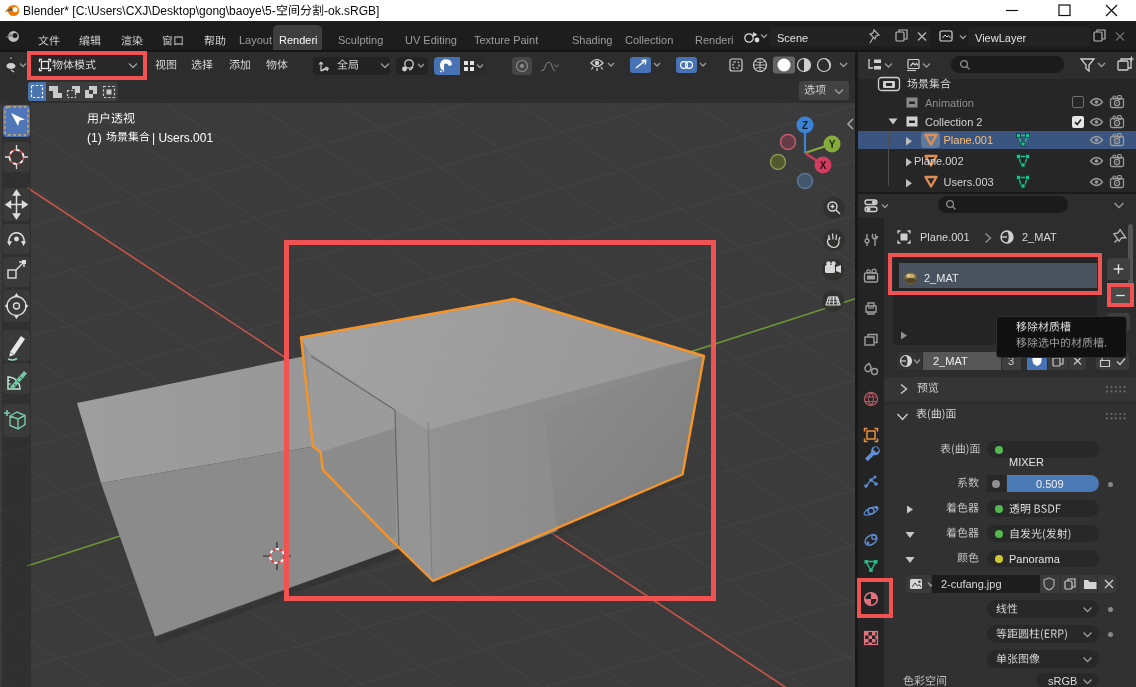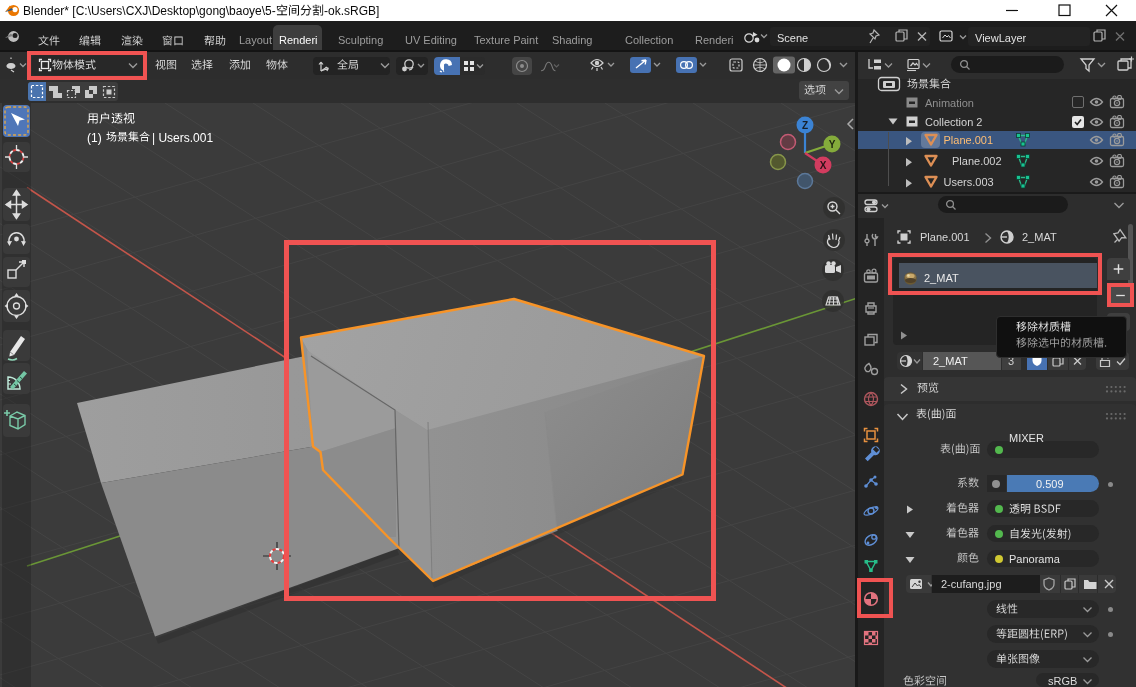--- a/index.html
+++ b/index.html
@@ -42,21 +42,21 @@
   </svg>
 <svg class="ab" style="left:204px;top:35px" width="24" height="14" viewBox="0 0 24 14">
     <path d="M3.0 0.5V1.3H0.7V2.0H3.0V2.8H1.0V3.5H3.0V3.7C3.0 3.9 3.0 4.1 2.9 4.3H0.5V5.0H2.6C2.3 5.5 1.7 6.0 0.8 6.3C0.9 6.4 1.2 6.7 1.3 6.9C2.5 6.4 3.2 5.7 3.5 5.0H5.9V4.3H3.8C3.8 4.1 3.8 3.9 3.8 3.7V3.5H5.6V2.8H3.8V2.0H5.9V1.3H3.8V0.5ZM6.4 0.9V6.4H7.2V1.6H9.1C8.8 2.1 8.4 2.7 8.1 3.1C9.0 3.7 9.4 4.2 9.4 4.6C9.4 4.8 9.3 5.0 9.1 5.0C9.0 5.1 8.8 5.1 8.7 5.1C8.3 5.2 8.0 5.1 7.5 5.1C7.6 5.3 7.7 5.6 7.7 5.8C8.2 5.8 8.6 5.8 9.0 5.8C9.2 5.8 9.5 5.7 9.7 5.6C10.0 5.4 10.2 5.1 10.2 4.6C10.2 4.1 9.9 3.6 9.0 3.0C9.4 2.5 9.9 1.8 10.3 1.2L9.7 0.9L9.6 0.9ZM1.6 6.8V10.0H2.5V7.6H5.0V10.6H5.9V7.6H8.7V9.1C8.7 9.2 8.6 9.2 8.4 9.3C8.3 9.3 7.6 9.3 6.9 9.2C7.0 9.4 7.2 9.7 7.2 10.0C8.1 10.0 8.7 10.0 9.1 9.8C9.4 9.7 9.5 9.5 9.5 9.1V6.8H5.9V5.9H5.0V6.8Z M18.0 0.5C18.0 1.3 18.0 2.2 17.9 3.0H16.1V3.7H17.9C17.8 6.4 17.2 8.7 15.1 10.0C15.3 10.1 15.6 10.4 15.7 10.6C17.9 9.1 18.5 6.6 18.7 3.7H20.4C20.3 7.8 20.2 9.2 19.9 9.6C19.8 9.7 19.7 9.7 19.5 9.7C19.3 9.7 18.7 9.7 18.1 9.7C18.2 9.9 18.3 10.2 18.3 10.5C18.9 10.5 19.5 10.5 19.8 10.5C20.2 10.5 20.4 10.4 20.6 10.1C21.0 9.6 21.1 8.0 21.2 3.4C21.2 3.3 21.2 3.0 21.2 3.0H18.7C18.8 2.1 18.8 1.3 18.8 0.5ZM11.4 8.7 11.5 9.5C12.8 9.2 14.7 8.8 16.4 8.4L16.4 7.6L15.8 7.7V1.0H12.2V8.5ZM12.9 8.3V6.5H15.0V7.9ZM12.9 4.1H15.0V5.7H12.9ZM12.9 3.4V1.7H15.0V3.4Z" fill="#d8d8d8"></path>
   </svg>
 <div class="ab" style="left:273px;top:25px;width:49px;height:26px;background:#3e3e3e;border-radius:5px 5px 0 0"></div>
 <div class="ab" style="left:239px;top:34px;font:400 11px 'Liberation Sans',sans-serif;color:#9d9d9d;letter-spacing:0px;white-space:pre">Layout</div>
 <div class="ab" style="left:279px;top:34px;font:400 11px 'Liberation Sans',sans-serif;color:#fbfbfb;letter-spacing:0px;white-space:pre">Renderi</div>
 <div class="ab" style="left:338px;top:34px;font:400 11px 'Liberation Sans',sans-serif;color:#9d9d9d;letter-spacing:0px;white-space:pre">Sculpting</div>
 <div class="ab" style="left:405px;top:34px;font:400 11px 'Liberation Sans',sans-serif;color:#9d9d9d;letter-spacing:0px;white-space:pre">UV Editing</div>
 <div class="ab" style="left:474px;top:34px;font:400 11px 'Liberation Sans',sans-serif;color:#9d9d9d;letter-spacing:0px;white-space:pre">Texture Paint</div>
-<div class="ab" style="left:552px;top:34px;font:400 11px 'Liberation Sans',sans-serif;color:#9d9d9d;letter-spacing:0px;white-space:pre">Shading</div>
+<div class="ab" style="left:572px;top:34px;font:400 11px 'Liberation Sans',sans-serif;color:#9d9d9d;letter-spacing:0px;white-space:pre">Shading</div>
 <div class="ab" style="left:625px;top:34px;font:400 11px 'Liberation Sans',sans-serif;color:#9d9d9d;letter-spacing:0px;white-space:pre">Collection</div>
 <div class="ab" style="left:695px;top:34px;font:400 11px 'Liberation Sans',sans-serif;color:#9d9d9d;letter-spacing:0px;white-space:pre">Renderi</div>
 <svg class="ab" style="left:742px;top:29px" width="26" height="16" viewBox="0 0 26 16">
 <circle cx="7" cy="9" r="4.2" fill="none" stroke="#d9d9d9" stroke-width="1.2"></circle>
 <path d="M11 3 l4.5 2.8 -4.8 2.2 Z" fill="#d9d9d9"></path>
 <circle cx="15" cy="11" r="2.4" fill="#d9d9d9"></circle>
 <path d="M20 7 l3 3 3 -3" stroke="#9a9a9a" stroke-width="1.3" fill="none" transform="translate(-1,-1.5)"></path>
 </svg>
 <div class="ab" style="left:770px;top:27px;width:160px;height:19px;background:#232323;border-radius:3px"></div>
 <div class="ab" style="left:777px;top:32px;font:400 11px 'Liberation Sans',sans-serif;color:#e2e2e2;letter-spacing:0px;white-space:pre">Scene</div>
@@ -459,21 +459,21 @@
 <rect x="2.5" y="2.5" width="4" height="4" fill="#19c392" stroke="#0c3d30" stroke-width="0.8"></rect>
 <rect x="11.5" y="2.5" width="4" height="4" fill="#19c392" stroke="#0c3d30" stroke-width="0.8"></rect>
 <rect x="7" y="11" width="4" height="4" fill="#19c392" stroke="#0c3d30" stroke-width="0.8"></rect>
 </svg>
 <svg class="ab" style="left:904px;top:157px" width="10" height="11" viewBox="0 0 10 11">
     <path d="M2 1 l6 4.2 -6 4.2 Z" fill="#bdbdbd"></path>
   </svg>
 <svg class="ab" style="left:923px;top:154px" width="16" height="14" viewBox="0 0 16 14">
 <path d="M2.5 2 h11 l-5.5 9.5 Z" fill="none" stroke="#dd8f55" stroke-width="2.4" stroke-linejoin="round"></path>
 </svg>
-<div class="ab" style="left:952px;top:155px;font:400 11px 'Liberation Sans',sans-serif;color:#d4d4d4;letter-spacing:0px;white-space:pre">Plane.002</div>
+<div class="ab" style="left:914px;top:155px;font:400 11px 'Liberation Sans',sans-serif;color:#d4d4d4;letter-spacing:0px;white-space:pre">Plane.002</div>
 <svg class="ab" style="left:1014px;top:152px" width="18" height="18" viewBox="0 0 18 18">
 <path d="M4.5 4.5 h9 l-3 8.5 h-3 Z" fill="none" stroke="#2bbc8d" stroke-width="1.3" stroke-linejoin="round"></path>
 <rect x="2.5" y="2.5" width="4" height="4" fill="#19c392" stroke="#0c3d30" stroke-width="0.8"></rect>
 <rect x="11.5" y="2.5" width="4" height="4" fill="#19c392" stroke="#0c3d30" stroke-width="0.8"></rect>
 <rect x="7" y="11" width="4" height="4" fill="#19c392" stroke="#0c3d30" stroke-width="0.8"></rect>
 </svg>
 <svg class="ab" style="left:904px;top:178px" width="10" height="11" viewBox="0 0 10 11">
     <path d="M2 1 l6 4.2 -6 4.2 Z" fill="#bdbdbd"></path>
   </svg>
 <svg class="ab" style="left:923px;top:175px" width="16" height="14" viewBox="0 0 16 14">
@@ -752,21 +752,21 @@
     <circle cx="16.200000000000003" cy="2.0" r="1.1" fill="#6a6a6a"></circle>
     <circle cx="16.200000000000003" cy="6.4" r="1.1" fill="#6a6a6a"></circle>
     <circle cx="20.6" cy="2.0" r="1.1" fill="#6a6a6a"></circle>
     <circle cx="20.6" cy="6.4" r="1.1" fill="#6a6a6a"></circle>
   </svg>
 <svg class="ab" style="left:940px;top:443px" width="42" height="14" viewBox="0 0 42 14">
     <path d="M2.8 10.6C3.0 10.4 3.4 10.3 6.5 9.3C6.5 9.1 6.4 8.8 6.4 8.6L3.7 9.4V6.9C4.3 6.5 4.9 6.0 5.4 5.5C6.3 7.8 7.8 9.4 10.1 10.2C10.2 10.0 10.4 9.7 10.6 9.5C9.5 9.2 8.6 8.6 7.9 7.9C8.5 7.5 9.3 6.9 10.0 6.4L9.3 5.9C8.8 6.4 8.1 7.0 7.4 7.4C6.9 6.9 6.5 6.2 6.2 5.5H10.3V4.8H5.9V3.8H9.4V3.1H5.9V2.2H9.9V1.4H5.9V0.5H5.1V1.4H1.2V2.2H5.1V3.1H1.7V3.8H5.1V4.8H0.7V5.5H4.4C3.3 6.4 1.8 7.2 0.4 7.7C0.6 7.9 0.8 8.2 0.9 8.4C1.6 8.1 2.2 7.8 2.8 7.5V9.1C2.8 9.5 2.6 9.7 2.4 9.8C2.5 10.0 2.7 10.4 2.8 10.6Z M13.6 11.9 14.2 11.6C13.3 10.0 12.8 8.1 12.8 6.3C12.8 4.4 13.3 2.6 14.2 1.0L13.6 0.7C12.6 2.4 12.0 4.1 12.0 6.3C12.0 8.4 12.6 10.2 13.6 11.9Z M21.1 0.6V2.7H19.2V0.6H18.4V2.7H15.8V10.6H16.6V9.9H23.9V10.5H24.7V2.7H21.9V0.6ZM16.6 9.1V6.6H18.4V9.1ZM23.9 9.1H21.9V6.6H23.9ZM19.2 9.1V6.6H21.1V9.1ZM16.6 5.8V3.5H18.4V5.8ZM23.9 5.8H21.9V3.5H23.9ZM19.2 5.8V3.5H21.1V5.8Z M26.8 11.9C27.8 10.2 28.4 8.4 28.4 6.3C28.4 4.1 27.8 2.4 26.8 0.7L26.2 1.0C27.1 2.6 27.6 4.4 27.6 6.3C27.6 8.1 27.1 10.0 26.2 11.6Z M33.7 6.0H36.0V7.3H33.7ZM33.7 5.4V4.1H36.0V5.4ZM33.7 7.9H36.0V9.2H33.7ZM30.1 1.2V2.0H34.3C34.2 2.4 34.1 2.9 34.0 3.4H30.6V10.6H31.4V10.0H38.5V10.6H39.3V3.4H34.9L35.3 2.0H39.8V1.2ZM31.4 9.2V4.1H33.0V9.2ZM38.5 9.2H36.8V4.1H38.5Z" fill="#c8c8c8"></path>
   </svg>
 <div class="ab" style="left:987px;top:441px;width:112px;height:17px;background:#282828;border-radius:9px"></div>
 <div class="ab" style="left:995px;top:446px;width:8px;height:8px;border-radius:4px;background:#53b84e"></div>
-<div class="ab" style="left:1009px;top:432px;font:400 11px 'Liberation Sans',sans-serif;color:#e3e3e3;letter-spacing:0px;white-space:pre">MIXER</div>
+<div class="ab" style="left:1009px;top:456px;font:400 11px 'Liberation Sans',sans-serif;color:#e3e3e3;letter-spacing:0px;white-space:pre">MIXER</div>
 <svg class="ab" style="left:957px;top:477px" width="24" height="14" viewBox="0 0 24 14">
     <path d="M3.1 7.2C2.6 8.0 1.6 8.8 0.8 9.4C1.0 9.5 1.3 9.8 1.5 9.9C2.3 9.3 3.3 8.4 4.0 7.5ZM7.0 7.6C7.9 8.3 9.0 9.3 9.6 9.9L10.3 9.4C9.7 8.8 8.6 7.9 7.6 7.2ZM7.3 4.8C7.6 5.1 7.9 5.4 8.2 5.7L3.4 6.0C5.0 5.2 6.7 4.2 8.3 3.0L7.7 2.4C7.1 2.9 6.5 3.3 5.9 3.7L3.2 3.9C4.0 3.3 4.8 2.6 5.6 1.8C7.0 1.7 8.4 1.5 9.4 1.2L8.8 0.5C7.1 1.0 3.8 1.3 1.2 1.4C1.3 1.6 1.4 1.9 1.4 2.1C2.4 2.1 3.4 2.0 4.4 1.9C3.7 2.7 2.9 3.3 2.6 3.5C2.3 3.8 2.0 3.9 1.8 4.0C1.9 4.2 2.0 4.5 2.0 4.7C2.2 4.6 2.6 4.6 4.8 4.4C3.9 5.0 3.1 5.5 2.7 5.6C2.0 6.0 1.5 6.2 1.2 6.2C1.3 6.5 1.4 6.8 1.4 7.0C1.7 6.9 2.2 6.8 5.2 6.6V9.5C5.2 9.6 5.1 9.6 5.0 9.7C4.8 9.7 4.2 9.7 3.5 9.6C3.7 9.9 3.8 10.2 3.8 10.5C4.6 10.5 5.2 10.4 5.6 10.3C5.9 10.2 6.0 10.0 6.0 9.5V6.5L8.8 6.3C9.1 6.7 9.3 7.0 9.5 7.3L10.2 6.9C9.7 6.3 8.8 5.2 7.9 4.5Z M15.9 0.7C15.7 1.1 15.3 1.7 15.0 2.1L15.6 2.4C15.9 2.0 16.2 1.5 16.6 1.0ZM12.0 1.0C12.3 1.4 12.6 2.0 12.7 2.4L13.3 2.2C13.2 1.8 12.9 1.2 12.6 0.7ZM15.5 6.8C15.3 7.4 14.9 7.9 14.5 8.3C14.1 8.1 13.6 7.9 13.2 7.7C13.4 7.5 13.6 7.2 13.7 6.8ZM12.2 8.0C12.7 8.2 13.4 8.5 13.9 8.8C13.2 9.3 12.4 9.6 11.5 9.9C11.6 10.0 11.8 10.3 11.8 10.5C12.9 10.2 13.8 9.8 14.6 9.1C14.9 9.4 15.3 9.6 15.5 9.8L16.1 9.2C15.8 9.1 15.5 8.9 15.1 8.7C15.7 8.0 16.2 7.3 16.4 6.3L16.0 6.1L15.9 6.1H14.1L14.3 5.6L13.6 5.4C13.5 5.7 13.4 5.9 13.3 6.1H11.8V6.8H12.9C12.7 7.3 12.4 7.7 12.2 8.0ZM13.8 0.4V2.5H11.6V3.2H13.6C13.0 3.9 12.2 4.6 11.4 4.9C11.6 5.1 11.8 5.4 11.9 5.5C12.6 5.2 13.3 4.6 13.8 3.9V5.3H14.6V3.8C15.1 4.1 15.8 4.7 16.1 4.9L16.5 4.3C16.3 4.1 15.3 3.5 14.8 3.2H16.8V2.5H14.6V0.4ZM17.9 0.5C17.6 2.5 17.1 4.3 16.3 5.5C16.5 5.6 16.8 5.9 16.9 6.0C17.2 5.6 17.4 5.1 17.7 4.6C17.9 5.6 18.2 6.6 18.6 7.5C18.0 8.6 17.2 9.4 16.0 9.9C16.1 10.1 16.3 10.4 16.4 10.6C17.5 10.0 18.4 9.2 19.0 8.3C19.6 9.2 20.3 10.0 21.1 10.5C21.3 10.3 21.5 10.0 21.7 9.8C20.8 9.3 20.0 8.5 19.5 7.5C20.1 6.4 20.4 5.0 20.7 3.4H21.4V2.6H18.3C18.4 2.0 18.6 1.3 18.7 0.7ZM19.9 3.4C19.7 4.6 19.5 5.7 19.1 6.7C18.6 5.7 18.3 4.6 18.1 3.4Z" fill="#c8c8c8"></path>
   </svg>
 <div class="ab" style="left:987px;top:475px;width:19px;height:17px;background:#282828;border-radius:9px 0 0 9pxpx"></div>
 <div class="ab" style="left:992px;top:480px;width:8px;height:8px;border-radius:4px;background:#909090"></div>
 <div class="ab" style="left:1007px;top:475px;width:92px;height:17px;background:#4a7ab5;border-radius:0 9px 9px 0"></div>
 <div class="ab" style="left:1036px;top:478px;font:400 11px 'Liberation Sans',sans-serif;color:#f2f2f2;letter-spacing:0px;white-space:pre">0.509</div>
 <div class="ab" style="left:1108px;top:482px;width:5px;height:5px;border-radius:2.5px;background:#8a8a8a"></div>
 <svg class="ab" style="left:905px;top:504px" width="10" height="11" viewBox="0 0 10 11">
     <path d="M2 1.5 l6 4 -6 4 Z" fill="#c9c9c9"></path>

